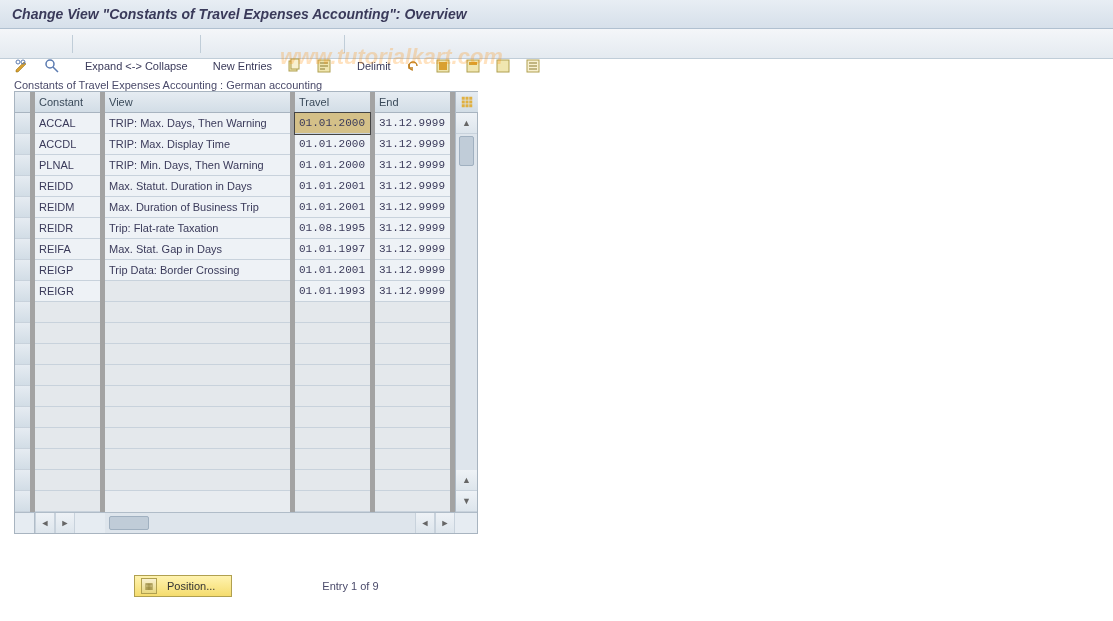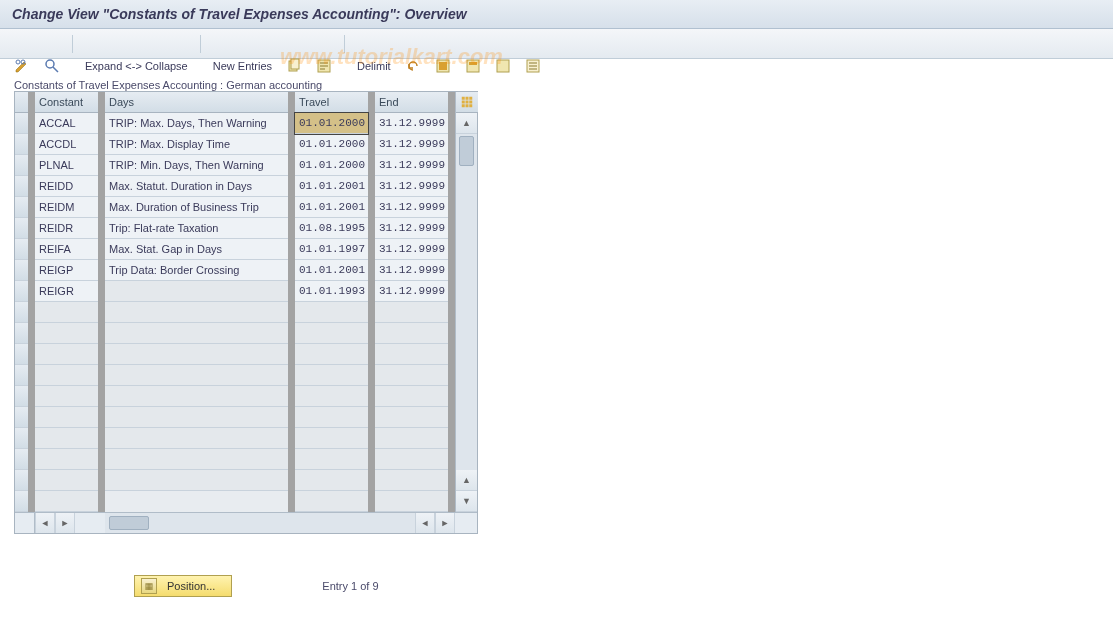--- a/index.html
+++ b/index.html
@@ -62,21 +62,21 @@
   }
   .grid-wrap {
     display: inline-block;
     border: 1px solid #a8b4c0;
     background: #e8ecf0;
   }
   .grid {
     display: flex;
   }
   .sel-col, .col {
-    border-right: 7px solid #a3a3a3;
+    border-right: 5px solid #a3a3a3;
   }
   .sel-col { width: 20px; }
   .grid-header, .grid-cell, .sel-cell {
     height: 21px;
     line-height: 21px;
     border-bottom: 1px solid #c8d2dc;
     padding: 0 4px;
     overflow: hidden;
     white-space: nowrap;
   }
@@ -279,21 +279,21 @@
             <div class="grid-cell empty"></div>
             <div class="grid-cell empty"></div>
             <div class="grid-cell empty"></div>
             <div class="grid-cell empty"></div>
             <div class="grid-cell empty"></div>
             <div class="grid-cell empty"></div>
           </div>
       </div>
 
       <div class="col col-text">
-        <div class="grid-header">Days</div>
+        <div class="grid-header">View</div>
         <div id="col-text">
             <div class="grid-cell">TRIP: Max. Days, Then Warning</div>
             <div class="grid-cell">TRIP: Max. Display Time</div>
             <div class="grid-cell">TRIP: Min. Days, Then Warning</div>
             <div class="grid-cell">Max. Statut. Duration in Days</div>
             <div class="grid-cell">Max. Duration of Business Trip</div>
             <div class="grid-cell">Trip: Flat-rate Taxation</div>
             <div class="grid-cell">Max. Stat. Gap in Days</div>
             <div class="grid-cell">Trip Data: Border Crossing</div>
             <div class="grid-cell empty"></div>

